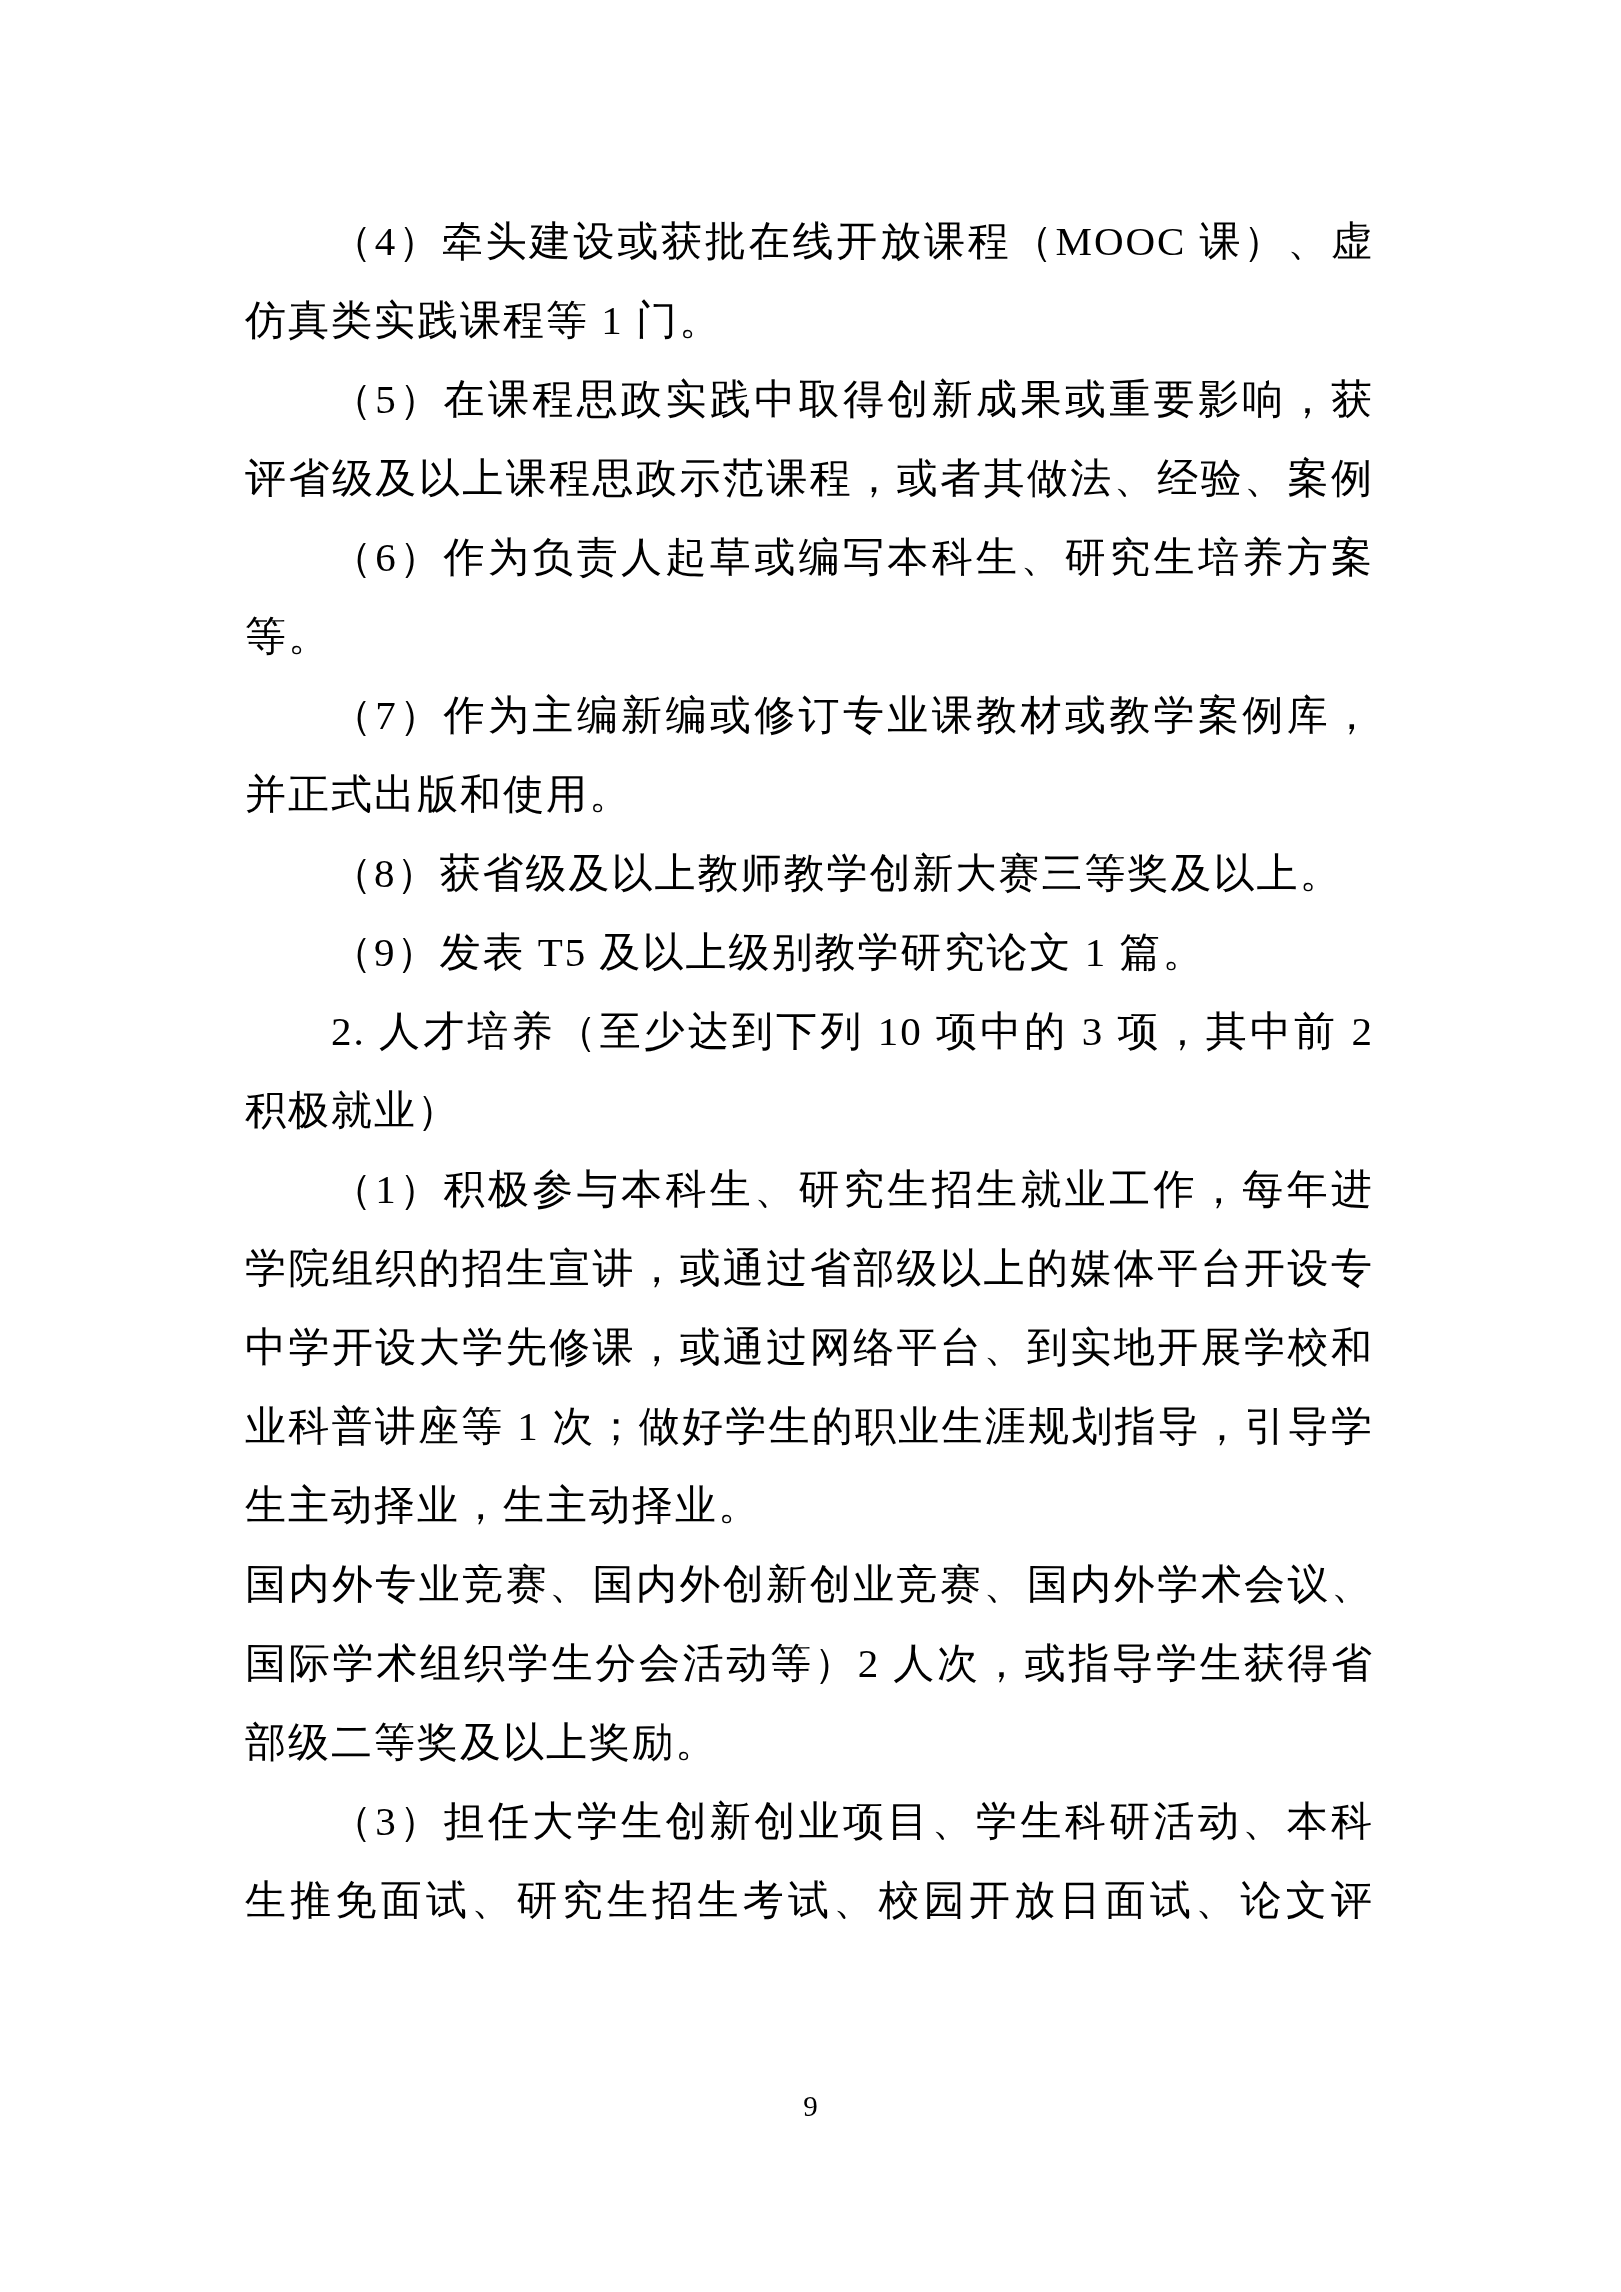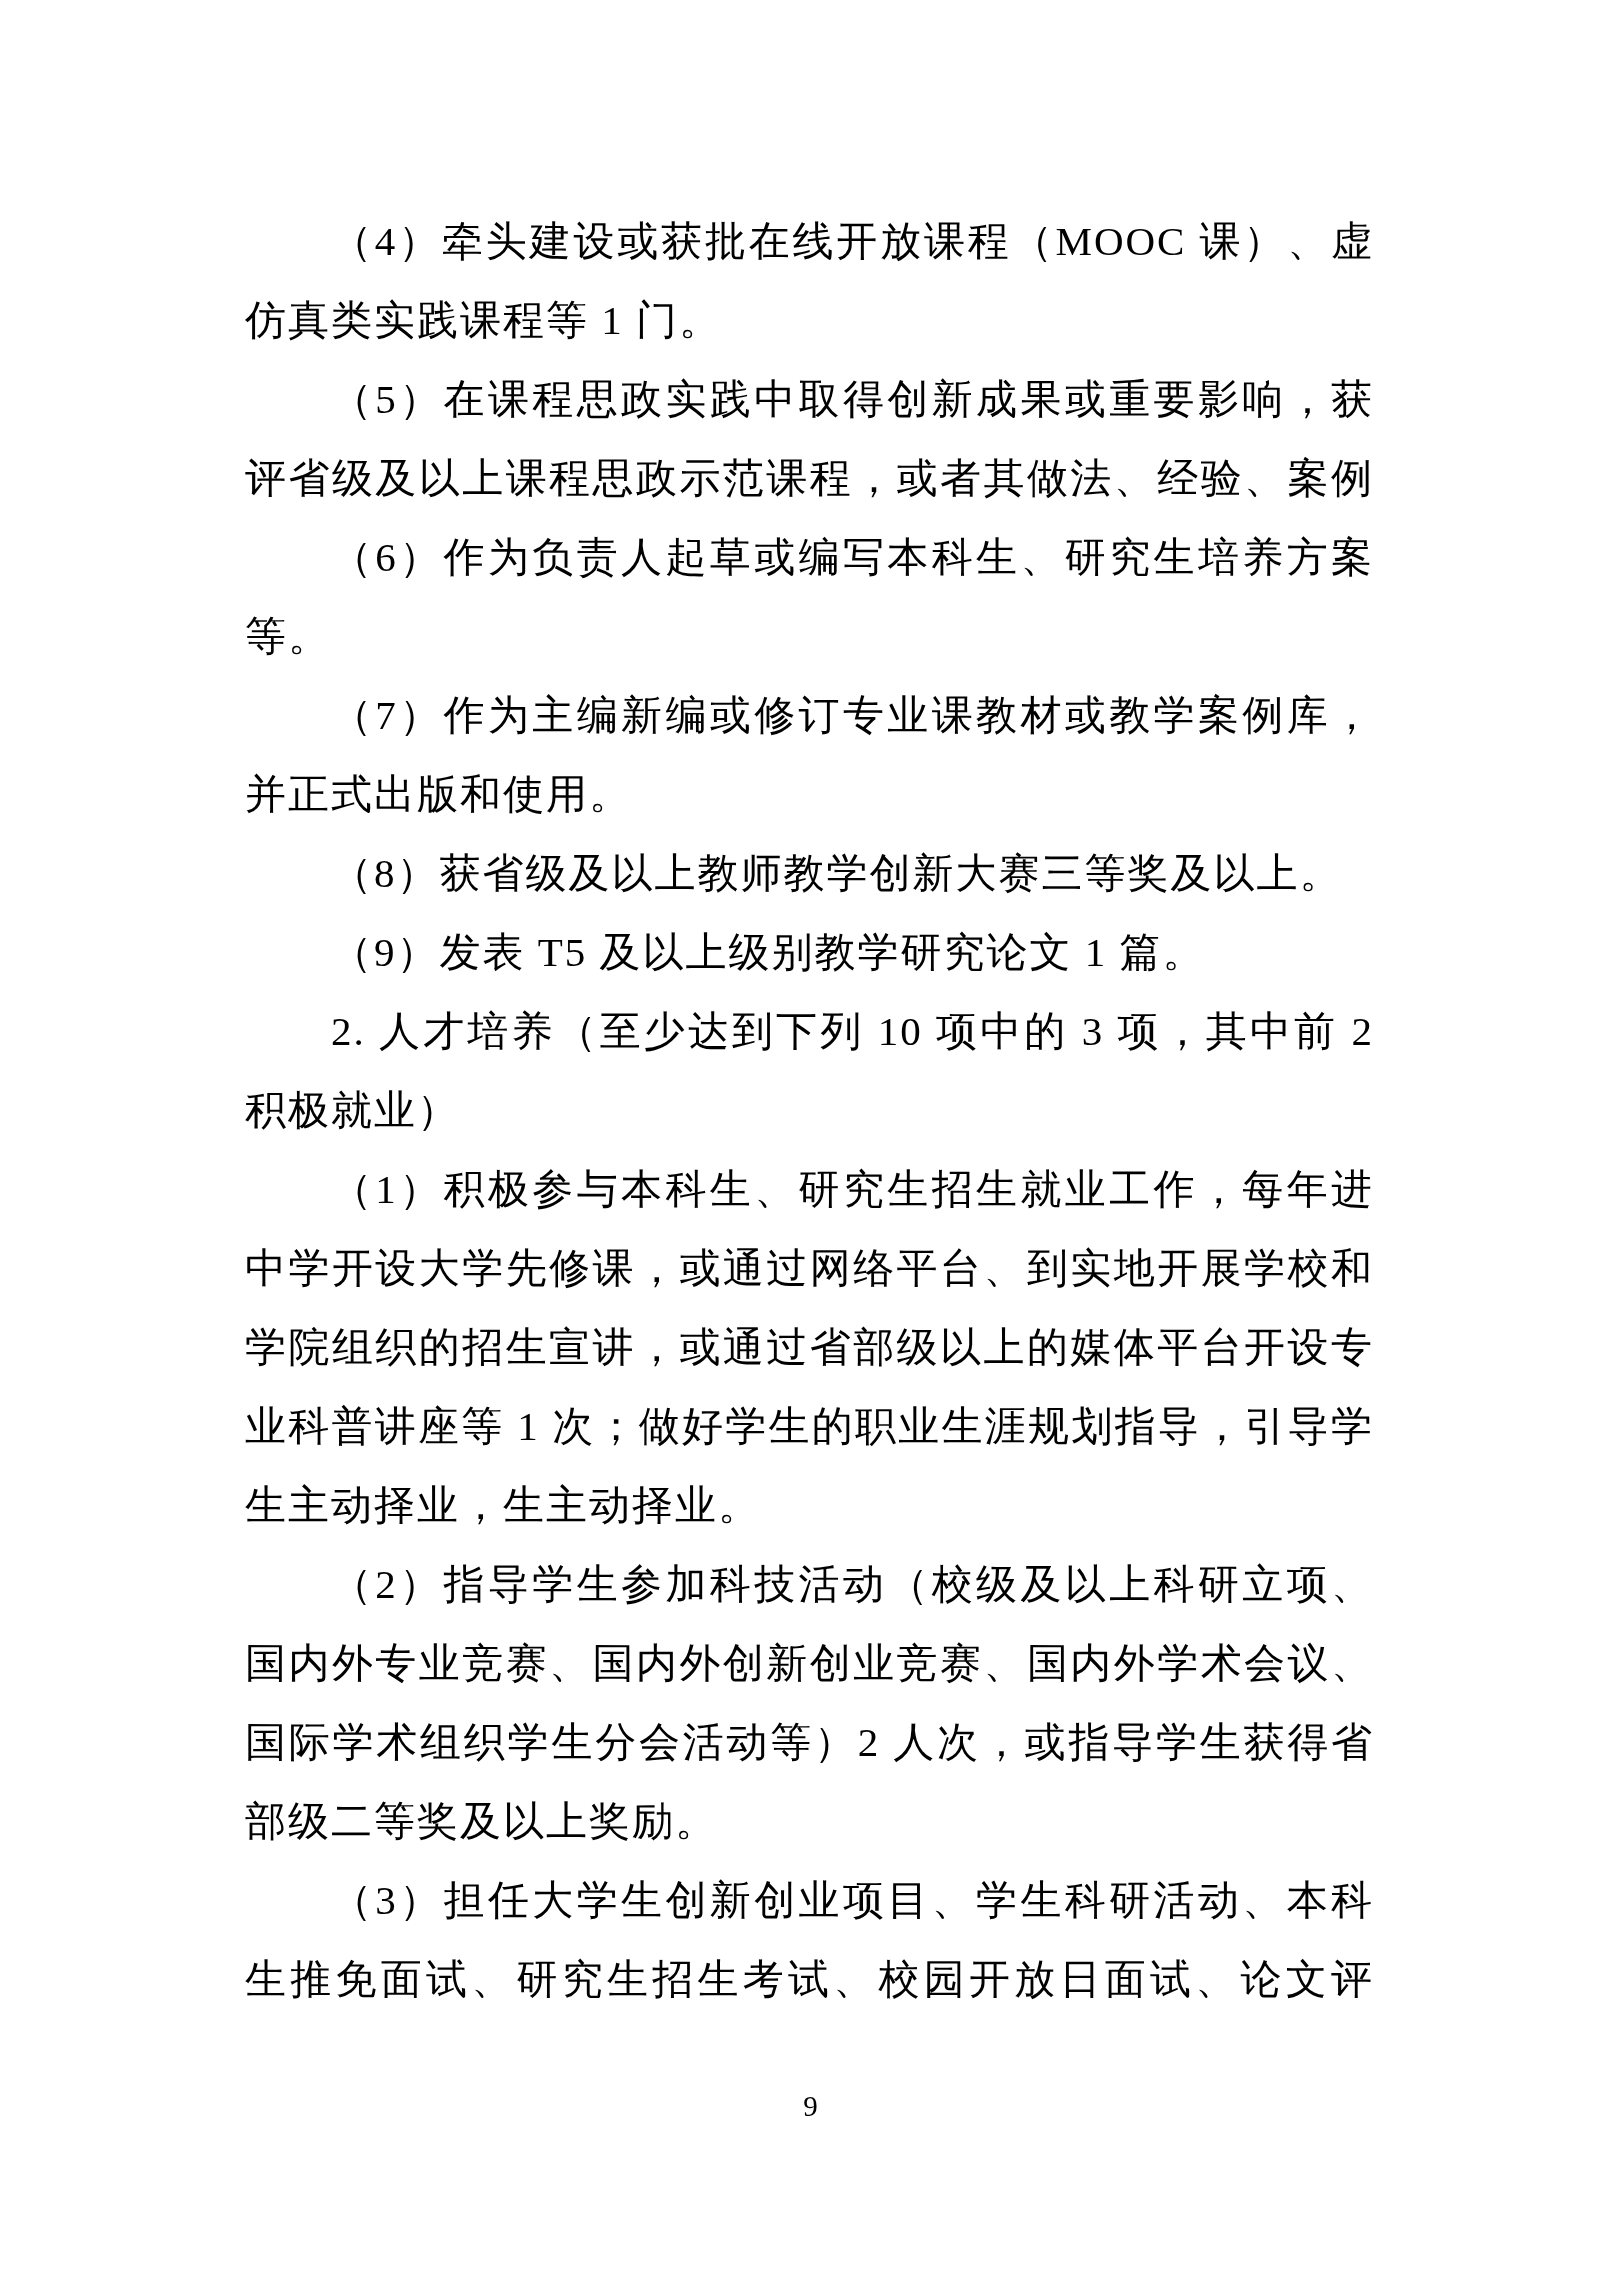--- a/index.html
+++ b/index.html
@@ -68,25 +68,24 @@
     <div class="line end">等。</div>
     <div class="line indent full">（7）作为主编新编或修订专业课教材或教学案例库，</div>
     <div class="line end">并正式出版和使用。</div>
     <div class="line indent end">（8）获省级及以上教师教学创新大赛三等奖及以上。</div>
     <div class="line indent end">（9）发表 T5 及以上级别教学研究论文 1 篇。</div>
     <div class="line indent full">
       <span class="bold">2. 人才培养</span><span>（至少达到下列 10 项中的 3 项，其中前 2</span>
     </div>
     <div class="line end">积极就业）</div>
     <div class="line indent full">（1）积极参与本科生、研究生招生就业工作，每年进</div>
+    <div class="line full">学院组织的招生宣讲，或通过省部级以上的媒体平台开设专</div>
     <div class="line full">中学开设大学先修课，或通过网络平台、到实地开展学校和</div>
-    <div class="line full">学院组织的招生宣讲，或通过省部级以上的媒体平台开设专</div>
     <div class="line full">业科普讲座等 1 次；做好学生的职业生涯规划指导，引导学</div>
     <div class="line end">生主动择业，生主动择业。</div>
-    <div class="line indent full">（2）指导学生参加科技活动（校级及以上科研立项、</div>
     <div class="line full">国内外专业竞赛、国内外创新创业竞赛、国内外学术会议、</div>
     <div class="line full">国际学术组织学生分会活动等）2 人次，或指导学生获得省</div>
     <div class="line end">部级二等奖及以上奖励。</div>
     <div class="line indent full">（3）担任大学生创新创业项目、学生科研活动、本科</div>
     <div class="line full">生推免面试、研究生招生考试、校园开放日面试、论文评阅、</div>
   </div>
 
   <div class="footer">9</div>
 </div>
 

